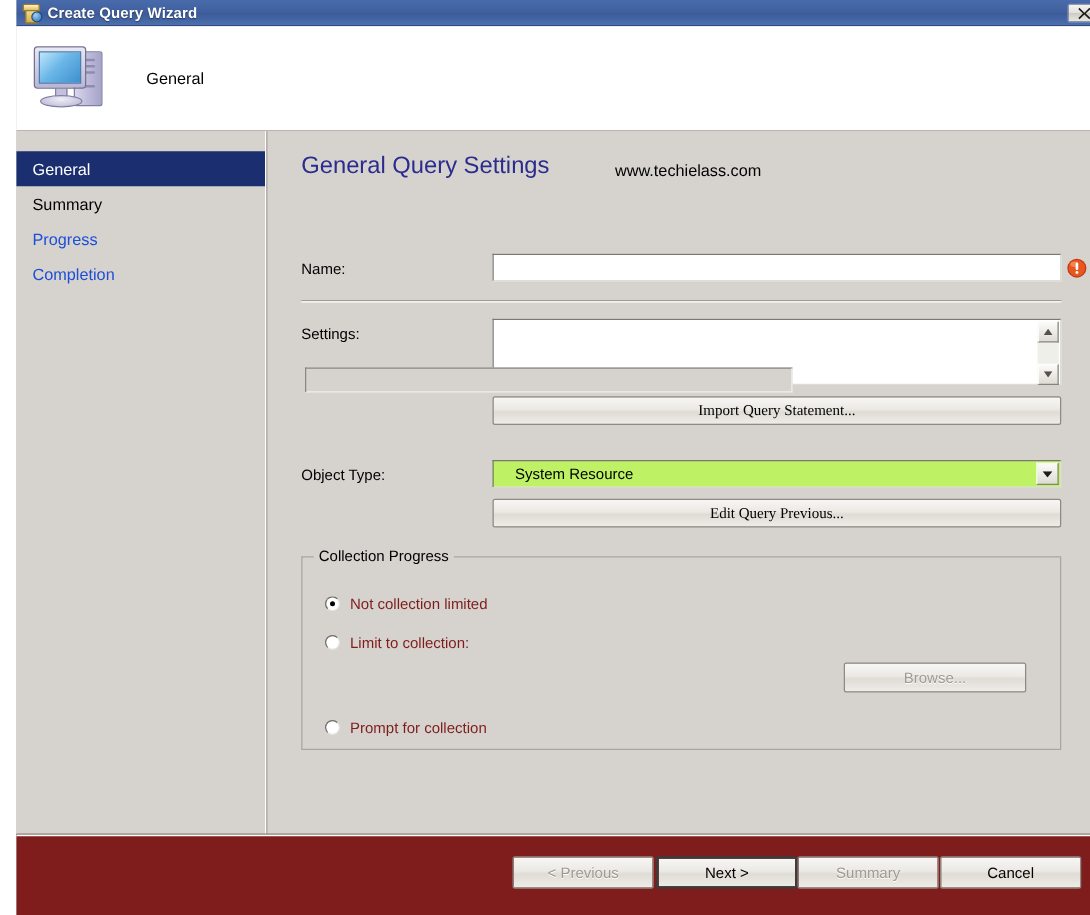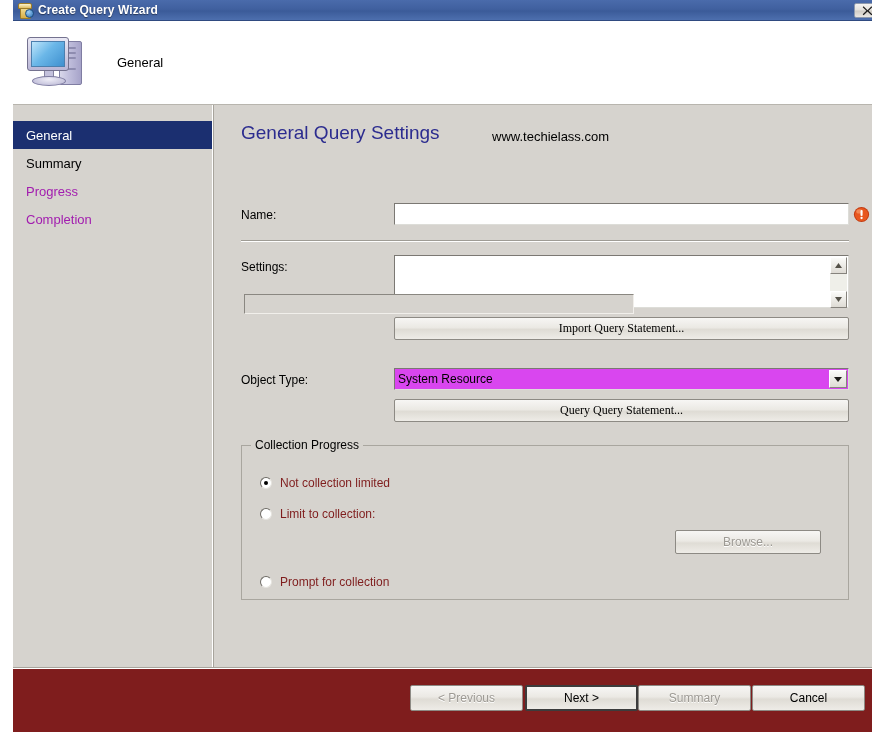--- a/index.html
+++ b/index.html
@@ -188,21 +188,21 @@
     font-size: 13px;
     color: #000000;
     box-sizing: border-box;
     cursor: pointer;
   }
   .nav-item.active {
     background: #1b2f70;
     color: #ffffff;
   }
   .nav-item.disabled {
-    color: #a21caf;
+    color: #1d4ed8;
     cursor: default;
     align-items: center;
   }
 
   
   .content {
     position: absolute;
     left: 201px; top: 0;
     width: 761px; height: 562px;
     box-sizing: border-box;
@@ -327,24 +327,24 @@
 
   .wide-btn { left: 180px; width: 455px; height: 23px; font-family: Liberation Serif, serif; }
 
   .objtype-select {
     position: absolute;
     left: 180px; top: 263px;
     width: 455px; height: 22px;
     font-family: "Liberation Sans", sans-serif;
     font-size: 12px;
     box-sizing: border-box;
-    background: #d946ef;
+    background: #bef264;
     border: 1px solid;
     border-color: #7b7873 #ddddd8 #ddddd8 #7b7873;
-    padding-left: 3px;
+    padding-left: 17px;
     display: flex;
     align-items: center;
     cursor: pointer;
   }
   .objtype-arrow {
     position: absolute;
     right: 1px; top: 1px;
     width: 18px; height: 18px;
     background: linear-gradient(to bottom, #fbfbf9, #dedbd4);
     border: 1px solid;
@@ -527,21 +527,21 @@
       <div class="field-label" style="left:27px; top:268px;">Object Type:</div>
       <div class="objtype-select">
         <span>System Resource</span>
         <span class="objtype-arrow">
           <svg width="8" height="5" viewBox="0 0 8 5">
               <path d="M0 0 L8 0 L4 5 Z" fill="#1d1b18"></path>
             </svg>
         </span>
       </div>
 
-      <button class="btn wide-btn" style="top:294px;">Query Query Statement...</button>
+      <button class="btn wide-btn" style="top:294px;">Edit Query Previous...</button>
 
       <div class="groupbox"></div>
       <div class="groupbox-label">Collection Progress</div>
 
       <div class="radio-row" style="left:46px; top:371px;">
         <span class="radio checked"></span>
         <span>Not collection limited</span>
       </div>
 
       <div class="radio-row" style="left:46px; top:402px;">

